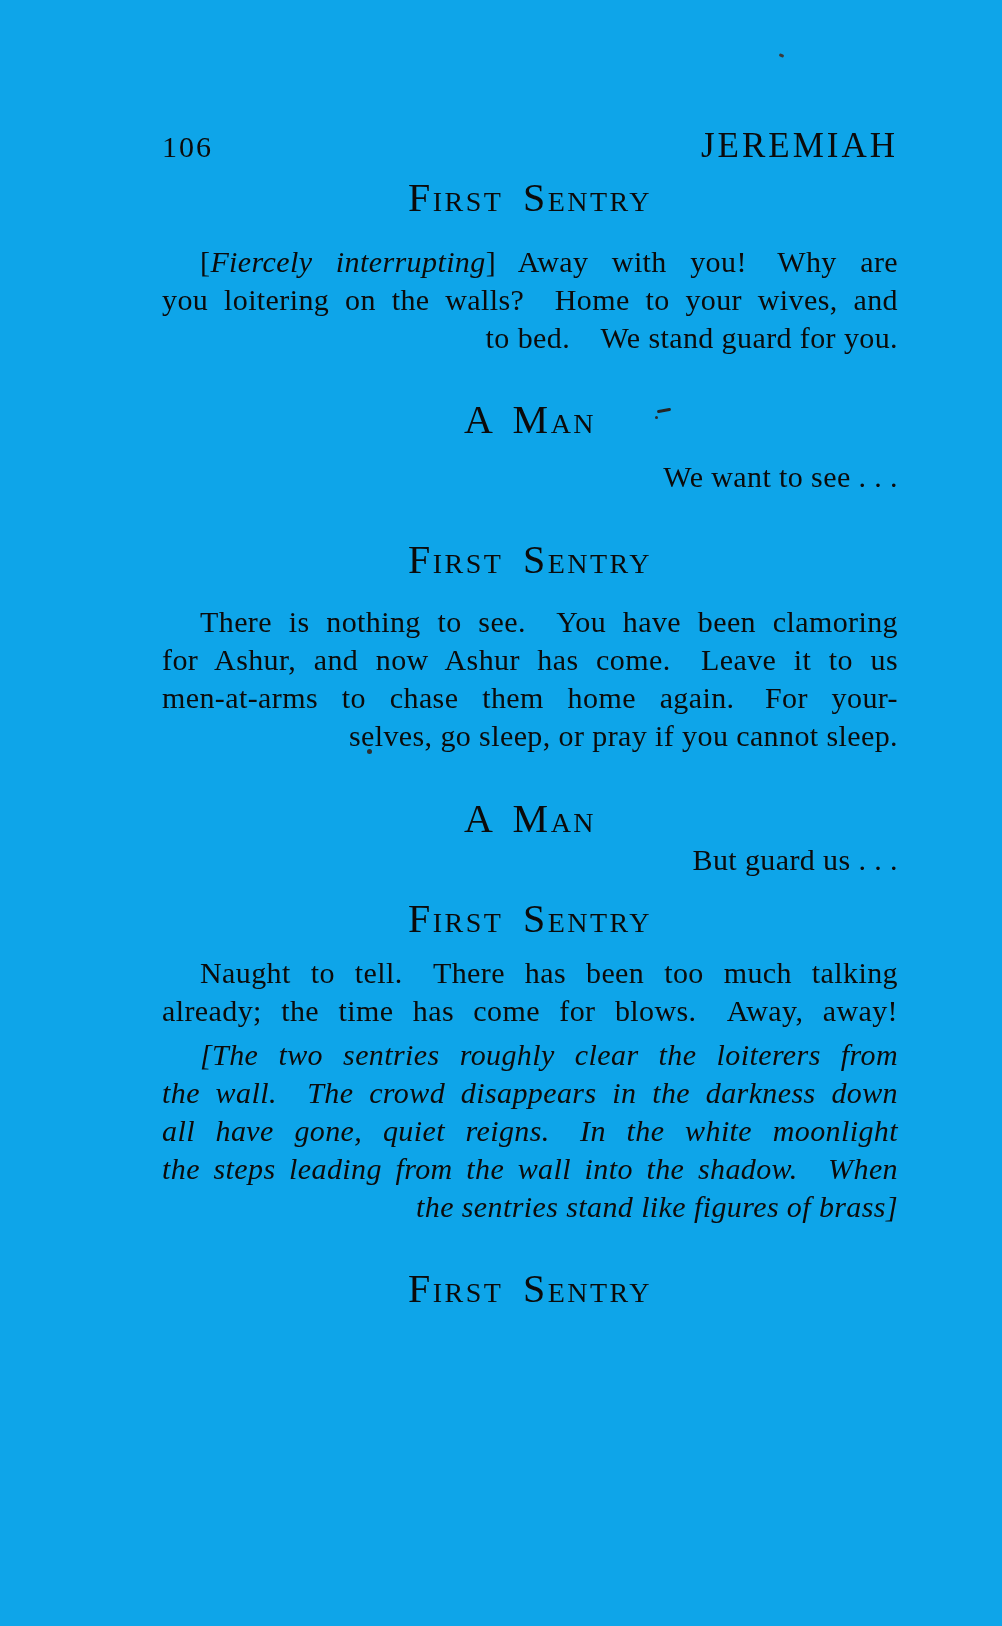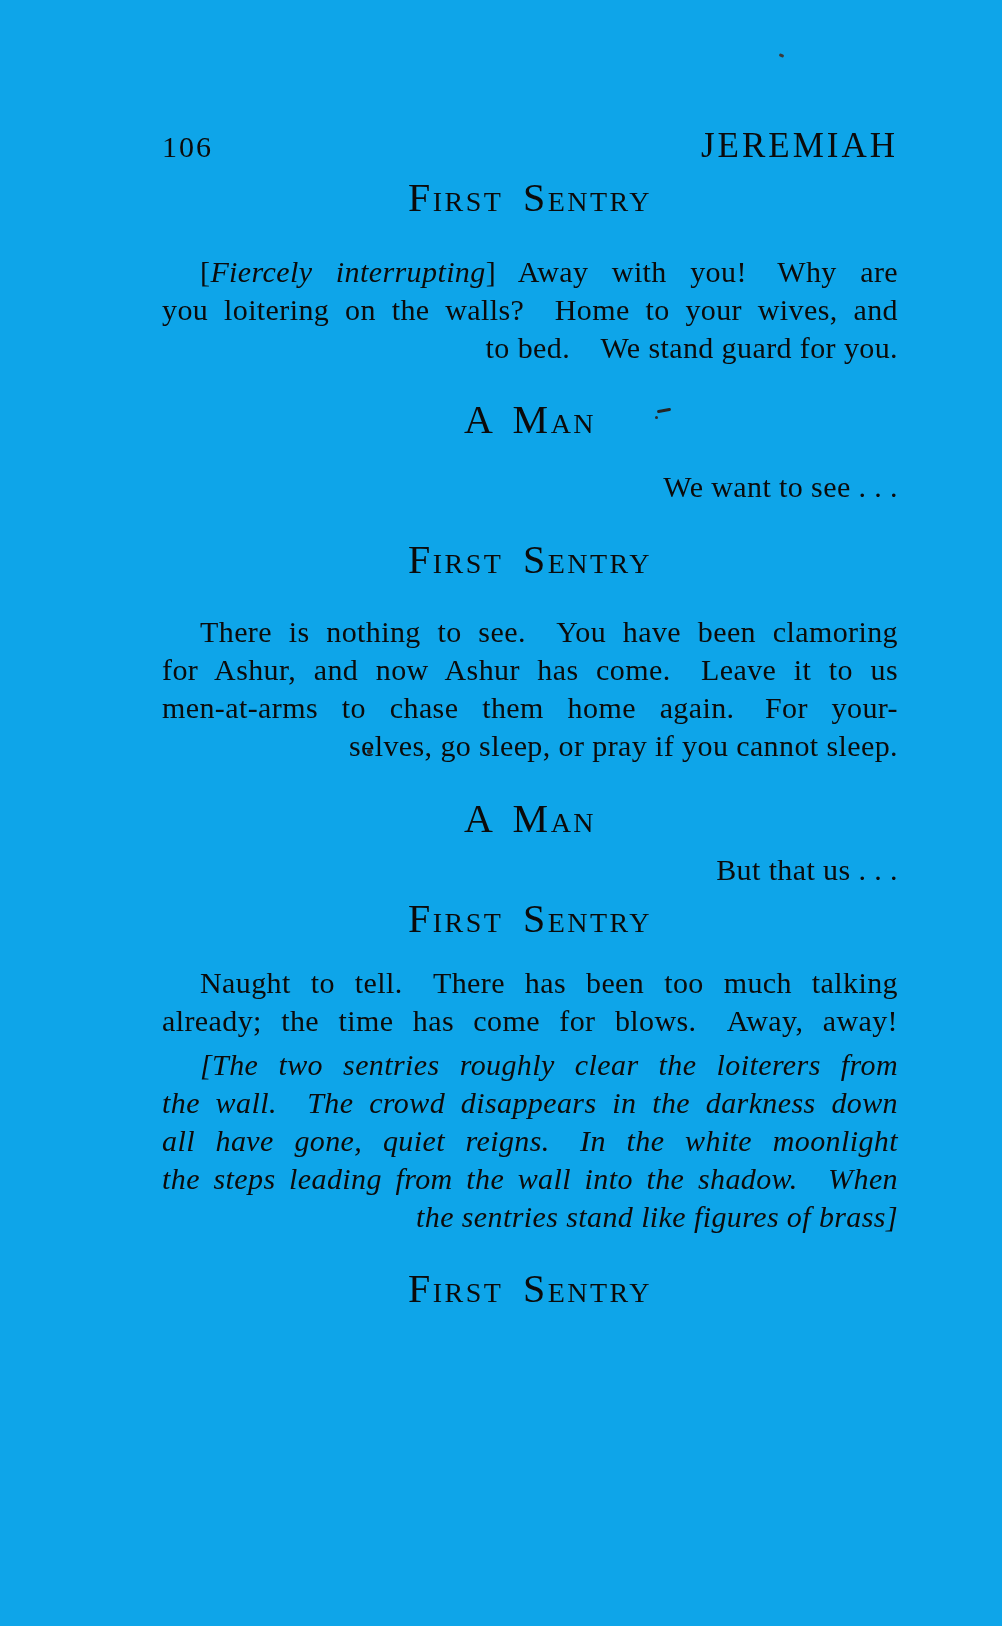--- a/index.html
+++ b/index.html
@@ -34,21 +34,21 @@
     letter-spacing: 2.5px; word-spacing: 7px;
   }
   
   .para {
     position: absolute; left: 162px; width: 736px;
     font-size: 30px; line-height: 38px;
     letter-spacing: 0.4px;
   }
   .line { text-align: right; white-space: normal; }
   .line.j { text-align: justify; text-align-last: justify; }
-  .line.indent { text-indent: 38px; margin-top: 10px; }
+  .line.indent { text-indent: 38px; }
   .stage .line { font-style: italic; }
   .para i { font-style: italic; }
   
   .speck-top {
     position: absolute; left: 779px; top: 54px;
     width: 5px; height: 3px; background: #3a3a3a;
     border-radius: 2px; transform: rotate(25deg);
   }
   .mark-aman-bar {
     position: absolute; left: 657px; top: 409px;
@@ -93,21 +93,21 @@
   <div class="para" style="top:603px">
     <div class="line j indent">There is nothing to see. You have been clamoring</div>
     <div class="line j">for Ashur, and now Ashur has come. Leave it to us</div>
     <div class="line j">men-at-arms to chase them home again. For your-</div>
     <div class="line">selves, go sleep, or pray if you cannot sleep.</div>
   </div>
 
   <div class="speaker" style="top:802px">A Man</div>
 
   <div class="para" style="top:841px">
-    <div class="line indent">But that us . . .</div>
+    <div class="line indent">But guard us . . .</div>
   </div>
 
   <div class="speaker" style="top:902px">First Sentry</div>
 
   <div class="para" style="top:954px">
     <div class="line j indent">Naught to tell. There has been too much talking</div>
     <div class="line j">already; the time has come for blows. Away, away!</div>
   </div>
 
   <div class="para stage" style="top:1036px">

